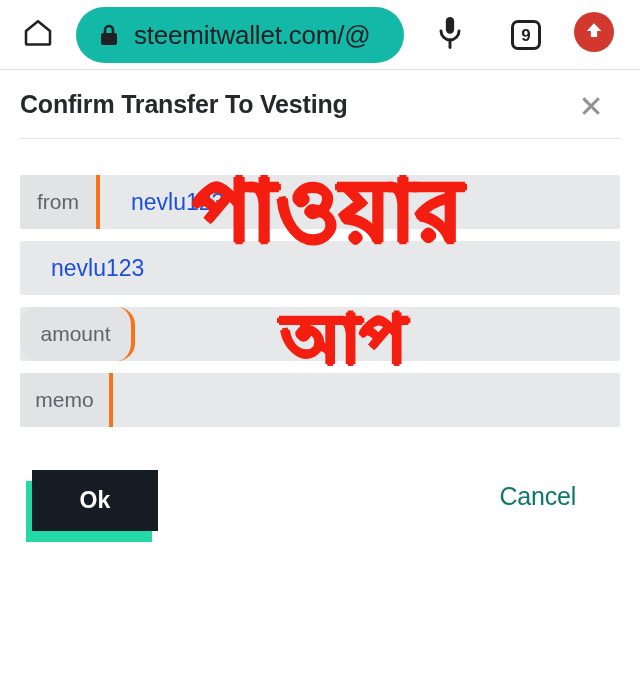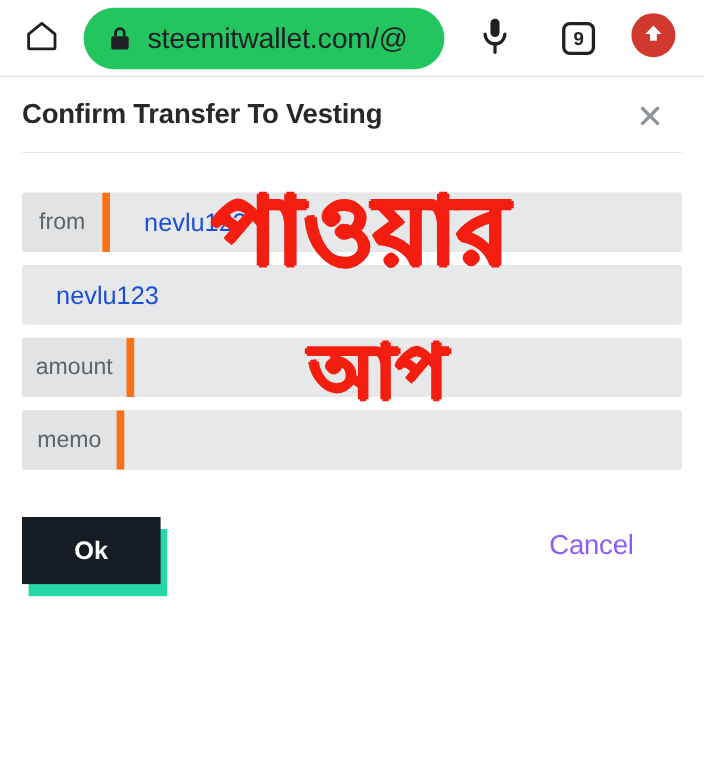--- a/index.html
+++ b/index.html
@@ -36,21 +36,21 @@
   .home-btn {
     position: absolute;
     left: 12px; top: 10px;
     width: 52px; height: 50px;
     display: flex; align-items: center; justify-content: center;
   }
   .url-pill {
     position: absolute;
     left: 76px; top: 7px;
     width: 328px; height: 56px;
-    background: #22c55e;
+    background: #14b8a6;
     border-radius: 28px;
     display: flex;
     align-items: center;
     box-sizing: border-box;
     padding-left: 22px;
     overflow: hidden;
   }
   .lock-icon {
     flex: 0 0 auto;
     width: 22px; height: 26px;
@@ -149,27 +149,27 @@
     border-radius: 3px;
     overflow: hidden;
   }
   .field-label {
     background: #e2e3e5;
     display: flex;
     align-items: center;
     justify-content: center;
     font-size: 21px;
     color: #5e6468;
-    border-right: 7px solid #f97316;
+    border-right: 4px solid #f97316;
     box-sizing: border-box;
     flex: 0 0 auto;
   }
   .field-label.w-from   { width: 80px; }
   .field-label.w-to     { width: 58px; }
-  .field-label.w-amount { width: 102px; }
+  .field-label.w-amount { width: 115px; border-radius: 18px; }
   .field-label.w-memo   { width: 93px; }
   .field-value {
     flex: 1 1 auto;
     display: flex;
     align-items: center;
     padding-left: 15px;
     font-size: 23px;
     color: #1d4ed8;
     background: #e7e8ea;
     white-space: nowrap;
@@ -190,41 +190,41 @@
     width: 132px; height: 72px;
   }
   .ok-shadow {
     position: absolute;
     left: 6px; top: 11px;
     width: 126px; height: 61px;
     background: #26d8a5;
   }
   .ok-button {
     position: absolute;
-    left: 0; top: 0;
+    left: 12px; top: 0;
     width: 126px; height: 61px;
     background: #151c24;
     display: flex;
     align-items: center;
     justify-content: center;
     border: none;
     padding: 16px;
   }
   .ok-label {
     color: #ffffff;
     font-size: 23px;
     font-weight: bold;
     letter-spacing: 0.2px;
     font-family: "Liberation Sans", sans-serif;
   }
   .cancel-button {
     position: absolute;
     right: 64px; top: 19px;
     font-size: 25px;
-    color: #8b5cf6;
+    color: #0f766e;
     background: none;
     border: none;
     padding: 0;
     font-family: "Liberation Sans", sans-serif;
     letter-spacing: -0.2px;
   }
 
   
   .overlay {
     position: absolute;

